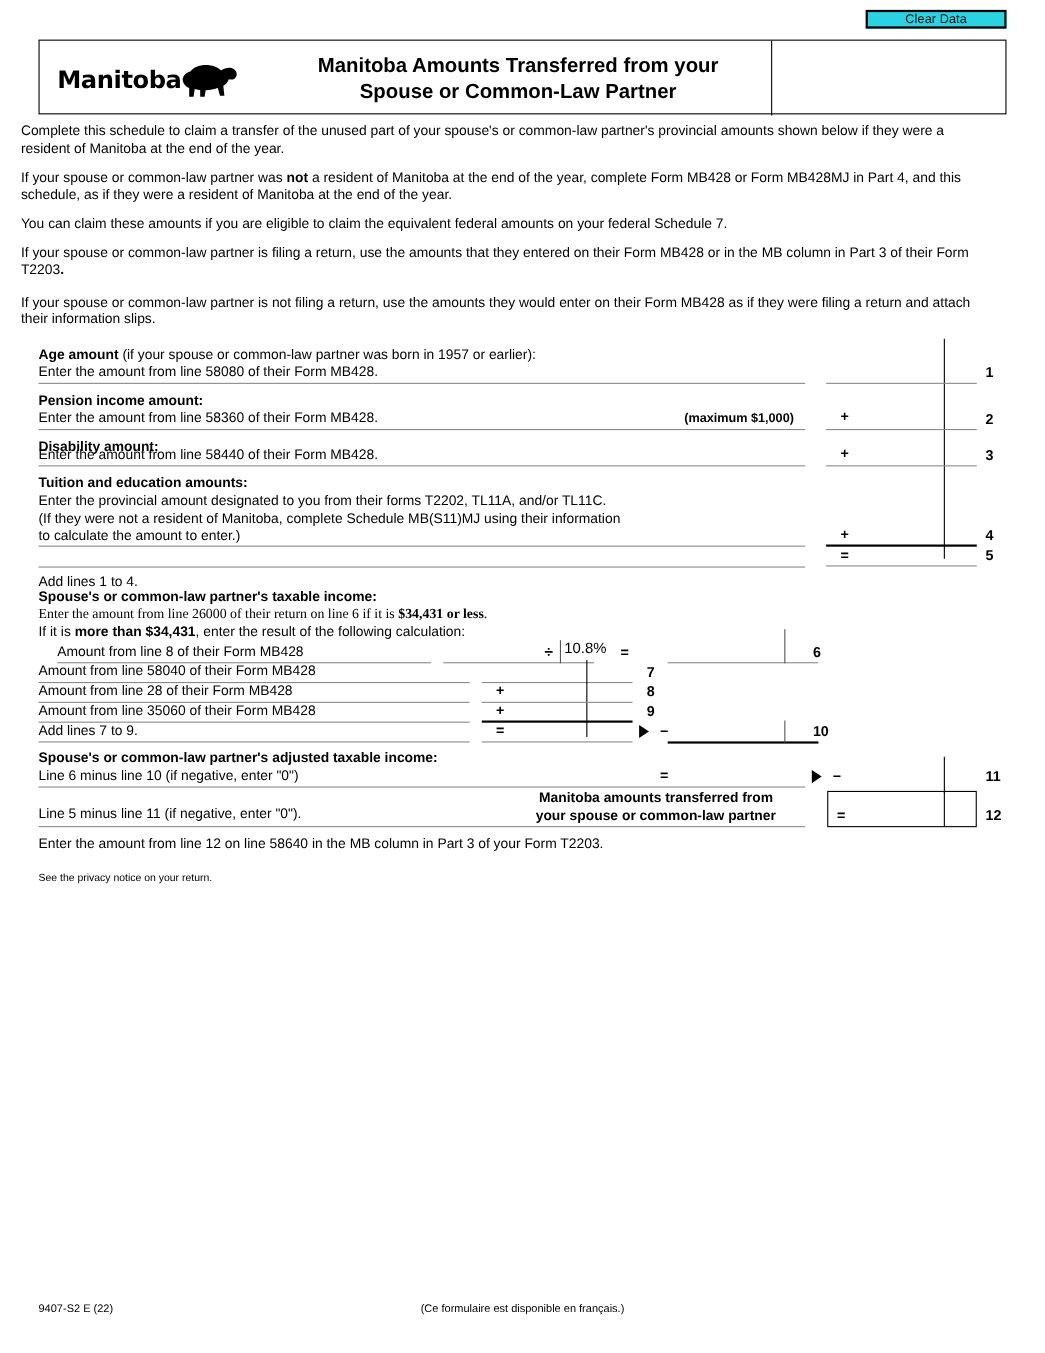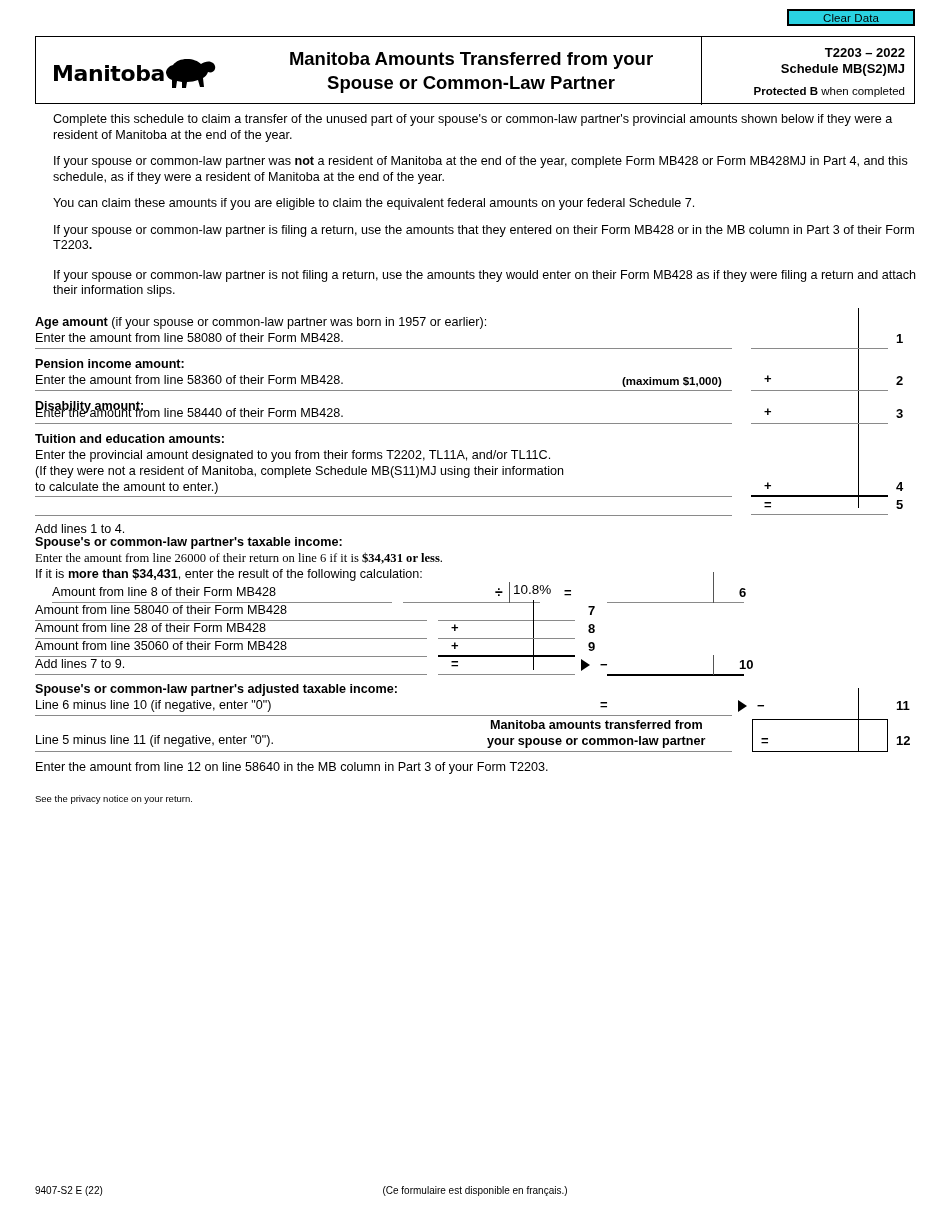--- a/index.html
+++ b/index.html
@@ -46,21 +46,21 @@
   .hdr-right{
     position:absolute;right:9px;top:8px;width:195px;text-align:right;
   }
   .hdr-right .l1{font-size:13px;font-weight:bold;line-height:16px;}
   .hdr-right .l2{font-size:13px;font-weight:bold;line-height:16px;}
   .hdr-right .l3{font-size:11.5px;line-height:15px;margin-top:7px;}
   .hdr-right .l3 b{font-weight:bold;}
   .hdr-sep{position:absolute;right:212px;top:0;width:1.4px;height:68px;background:#000;}
 
   
-  .intro{position:absolute;left:53px;top:112px;width:880px;}
+  .intro{position:absolute;left:19px;top:112px;width:880px;}
   .intro p{
     margin:0 0 11px 0;font-size:12.6px;line-height:15.5px;
   }
   .intro p b{font-weight:bold;}
 
   
   .t{position:absolute;font-size:12.6px;line-height:15px;white-space:nowrap;}
   .t.b{font-weight:bold;}
   .t.sm{font-size:11.5px;}
   .t.tiny{font-size:9.5px;}
@@ -109,25 +109,20 @@
       </span>
     </div>
 
     <div class="hdr-title">
       <div>Manitoba Amounts Transferred from your</div>
       <div>Spouse or Common-Law Partner</div>
     </div>
 
     <div class="hdr-sep"></div>
 
-    <div class="hdr-right">
-      <div class="l1">T2203 – 2022</div>
-      <div class="l2">Schedule MB(S2)MJ</div>
-      <div class="l3"><b>Protected B</b><span> when completed</span></div>
-    </div>
   </div>
 
   <div class="intro">
     <p>Complete this schedule to claim a transfer of the unused part of your spouse's or common-law partner's provincial amounts shown below if they were a resident of Manitoba at the end of the year.</p>
     <p><span>If your spouse or common-law partner was </span><b>not</b><span> a resident of Manitoba at the end of the year, complete Form MB428 or Form MB428MJ in Part 4, and this schedule, as if they were a resident of Manitoba at the end of the year.</span></p>
     <p>You can claim these amounts if you are eligible to claim the equivalent federal amounts on your federal Schedule 7.</p>
     <p><span>If your spouse or common-law partner is filing a return, use the amounts that they entered on their Form MB428 or in the MB column in Part 3 of their Form T2203</span><b>.</b></p>
     <p style="margin-top:14px;">If your spouse or common-law partner is not filing a return, use the amounts they would enter on their Form MB428 as if they were filing a return and attach their information slips.</p>
   </div>
 

